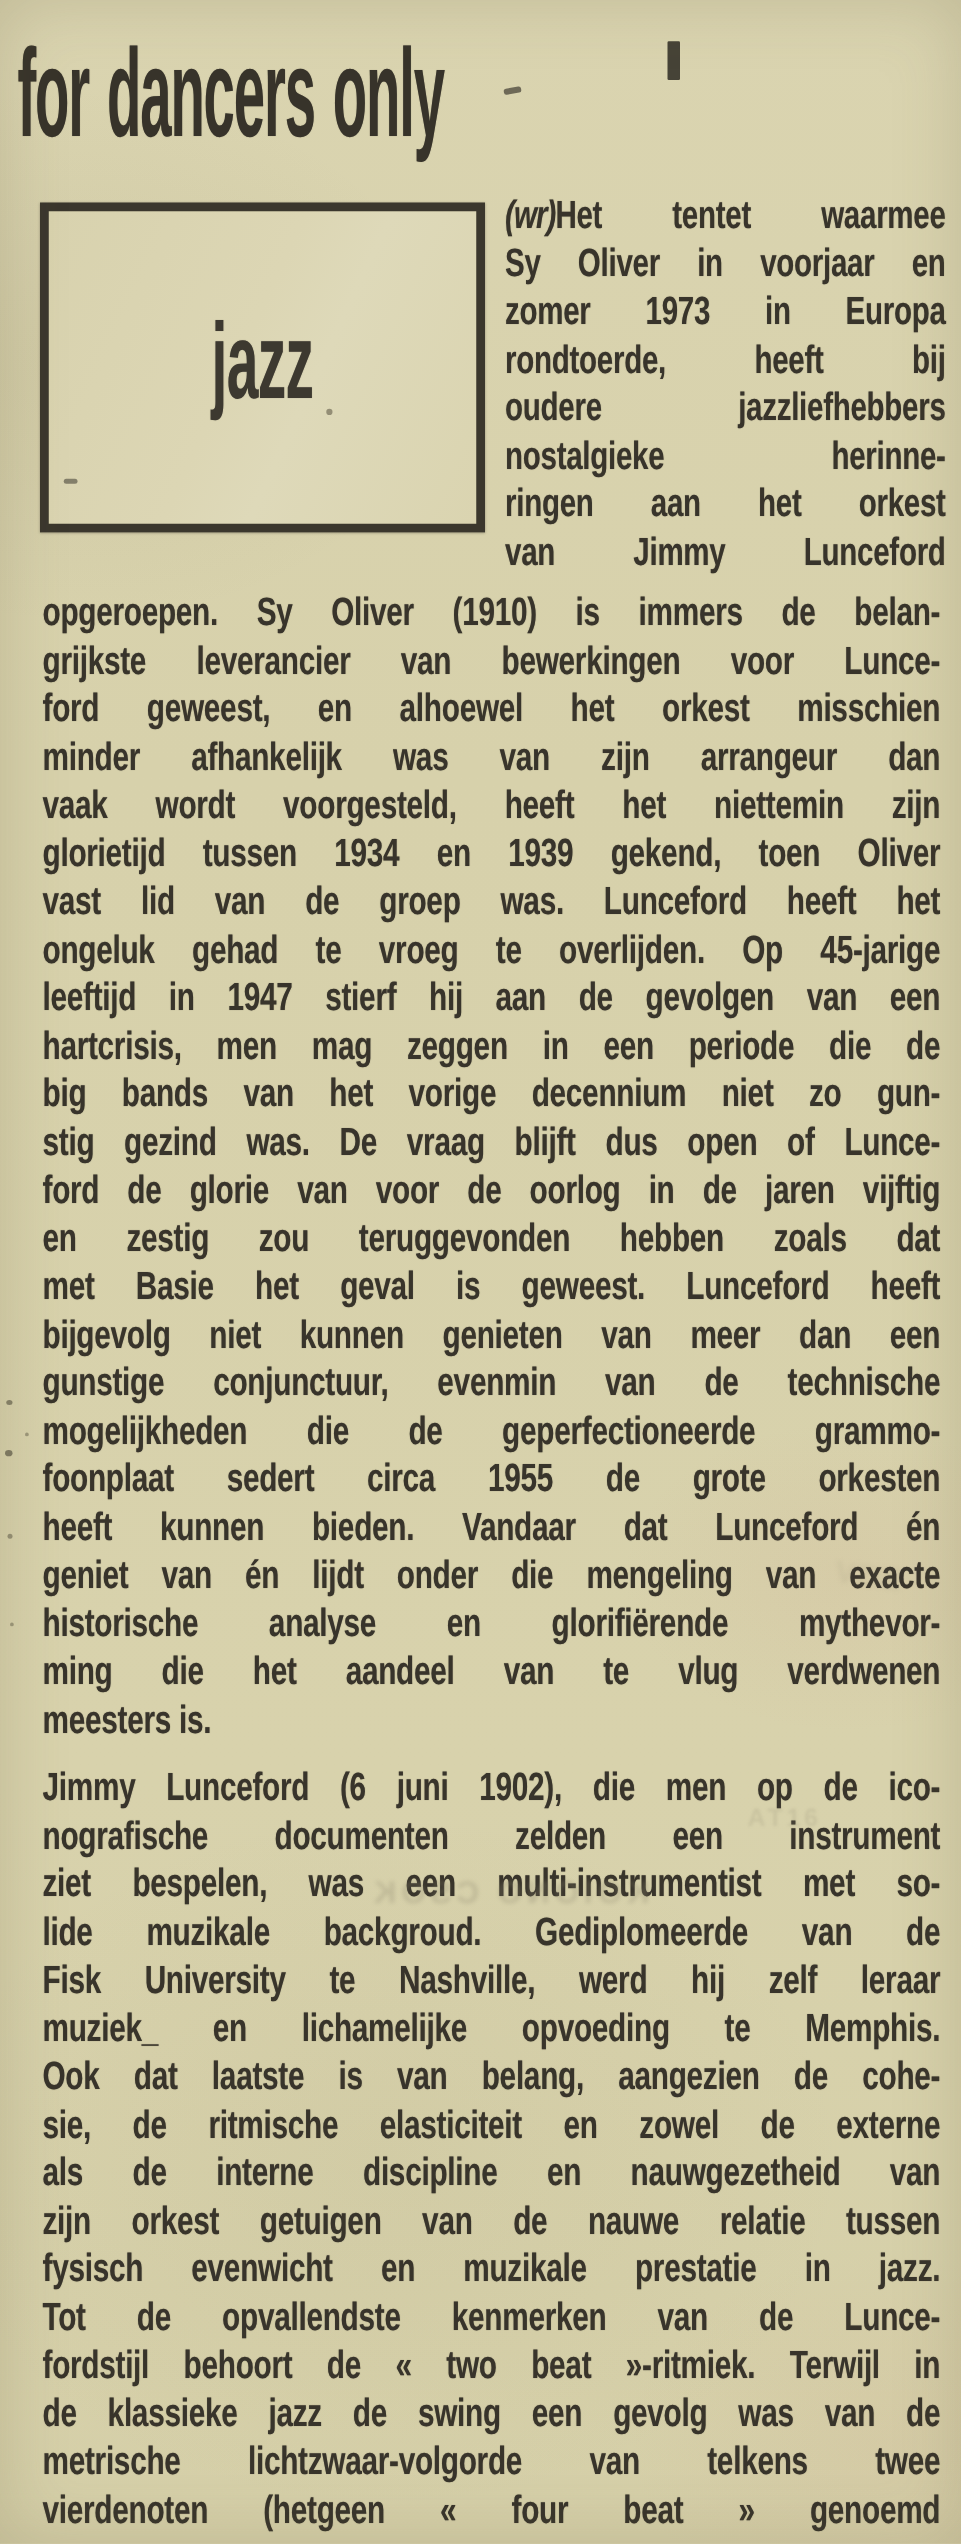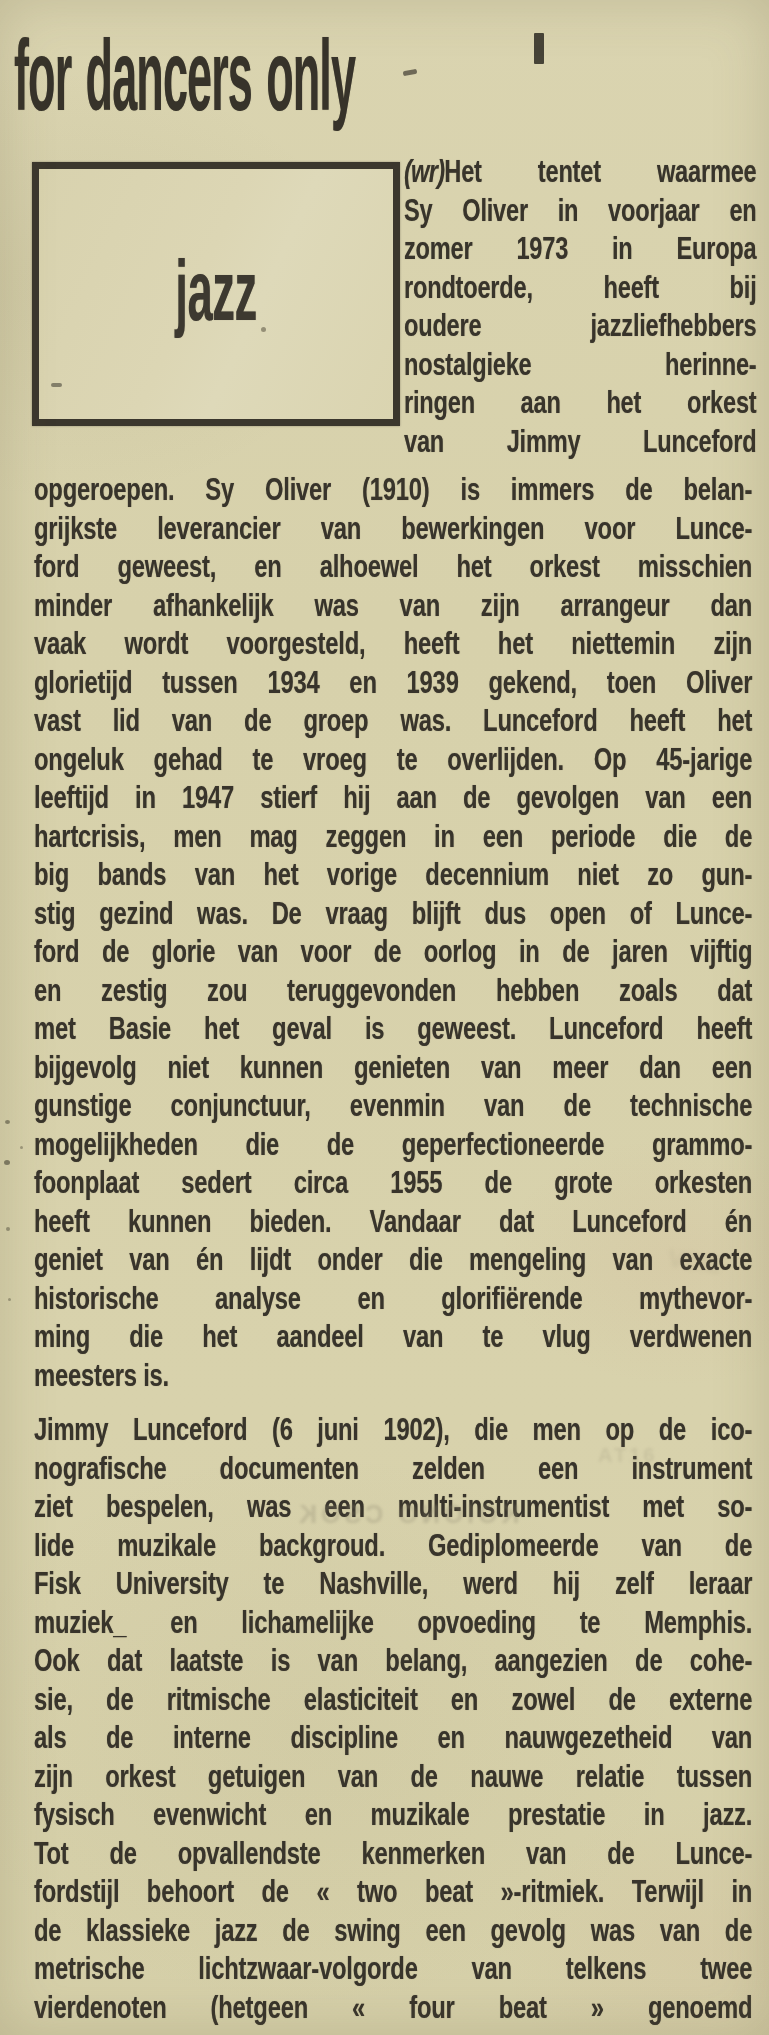--- a/index.html
+++ b/index.html
@@ -50,21 +50,20 @@
     background: #3a362c; opacity: 0.92;
     border-radius: 1px;
   }
   .kicker-box {
     position: absolute;
     left: 32px; top: 162px;
     width: 342px; height: 250px;
     border: 7px solid #3b372d;
     background: linear-gradient(115deg, #d8d2ae 0%, #dcd6b4 45%, #ded9b9 60%, #dad4b0 100%);
     box-shadow: 0 0 2px rgba(59,55,45,0.4);
-    padding-left: 12px;
   }
   .jazz-label {
     position: absolute; left: 50%; top: 50%;
     transform: translate(-50%, -54%) scaleX(0.53);
     font-size: 86px; font-weight: 700;
     letter-spacing: -1px;
     color: #3d3930;
     text-shadow: 0 0 1px rgba(61,57,48,0.5);
     white-space: nowrap;
   }

